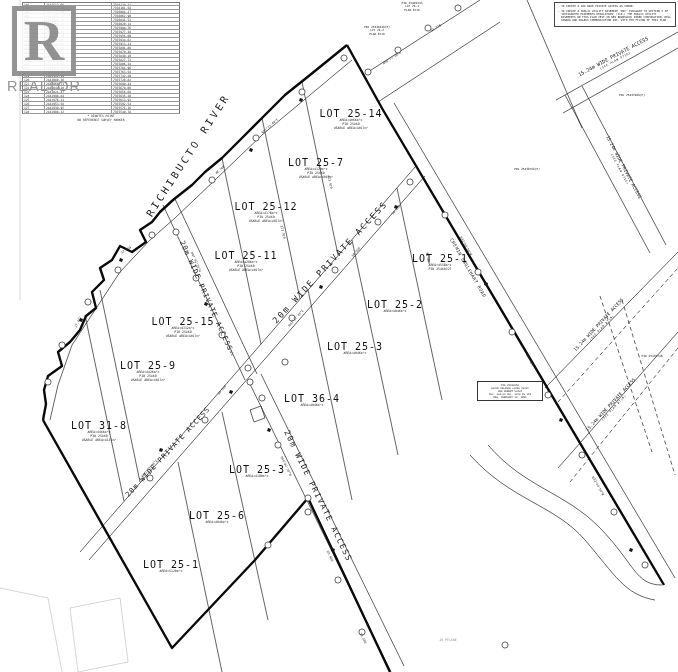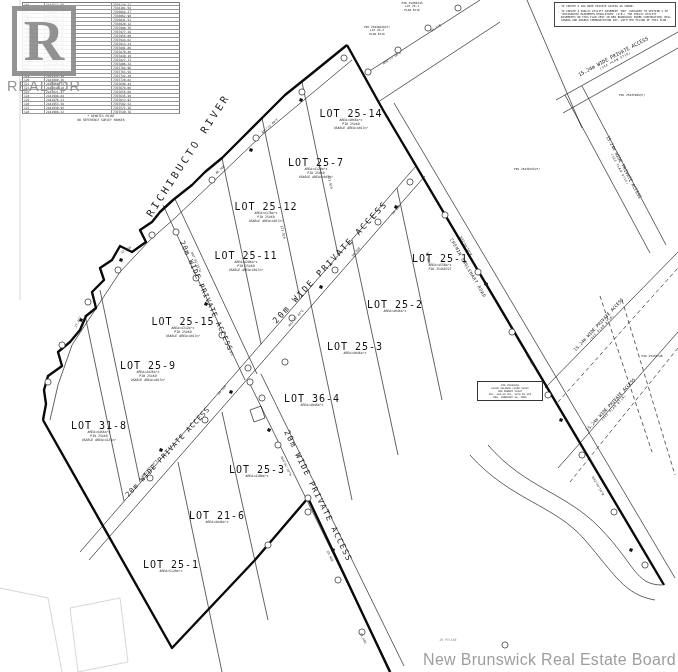--- a/index.html
+++ b/index.html
@@ -360,21 +360,21 @@
   </div>
   <div class="lot" style="left:312px;top:400px">
     <div class="lot-name">LOT 36-4</div>
     <div class="lot-sub">AREA=4046m²±</div>
   </div>
   <div class="lot" style="left:257px;top:471px">
     <div class="lot-name">LOT 25-3</div>
     <div class="lot-sub">AREA=4180m²±</div>
   </div>
   <div class="lot" style="left:217px;top:517px">
-    <div class="lot-name">LOT 21-6</div>
+    <div class="lot-name">LOT 25-6</div>
     <div class="lot-sub">AREA=4046m²±</div>
   </div>
   <div class="lot" style="left:171px;top:566px">
     <div class="lot-name">LOT 25-1</div>
     <div class="lot-sub">AREA=5120m²±</div>
   </div>
   <div class="lot" style="left:99px;top:431px">
     <div class="lot-name">LOT 31-8</div>
     <div class="lot-sub">AREA=4466m²±</div>
     <div class="lot-sub">PID 25469</div>
@@ -464,14 +464,13 @@
       <span class="ann" style="left: 466px; top: 246px; transform: translate(-50%, -50%) rotate(60deg);">N32°40'50"W</span>
       <span class="ann" style="left: 530px; top: 360px; transform: translate(-50%, -50%) rotate(60deg);">121.920</span>
       <span class="ann" style="left: 598px; top: 486px; transform: translate(-50%, -50%) rotate(60deg);">N32°40'50"W</span>
       <span class="ann" style="left: 330px; top: 182px; transform: translate(-50%, -50%) rotate(78deg);">121.920</span>
       <span class="ann" style="left: 283px; top: 232px; transform: translate(-50%, -50%) rotate(78deg);">121.920</span>
       <span class="ann" style="left: 428px; top: 258px; transform: translate(-50%, -50%) rotate(80deg);">91.440</span>
       <span class="ann" style="left: 363px; top: 638px; transform: translate(-50%, -50%) rotate(64deg);">30.480</span>
       <span class="ann" style="left: 448px; top: 640px; transform: translate(-50%, -50%) rotate(0deg); color: rgb(138, 138, 138);">JR PFLSNE</span>
     </div>
 
-  <div id="watermark">New Brunswick Real Estate Board</div>
 </div>
 
 </body></html>

